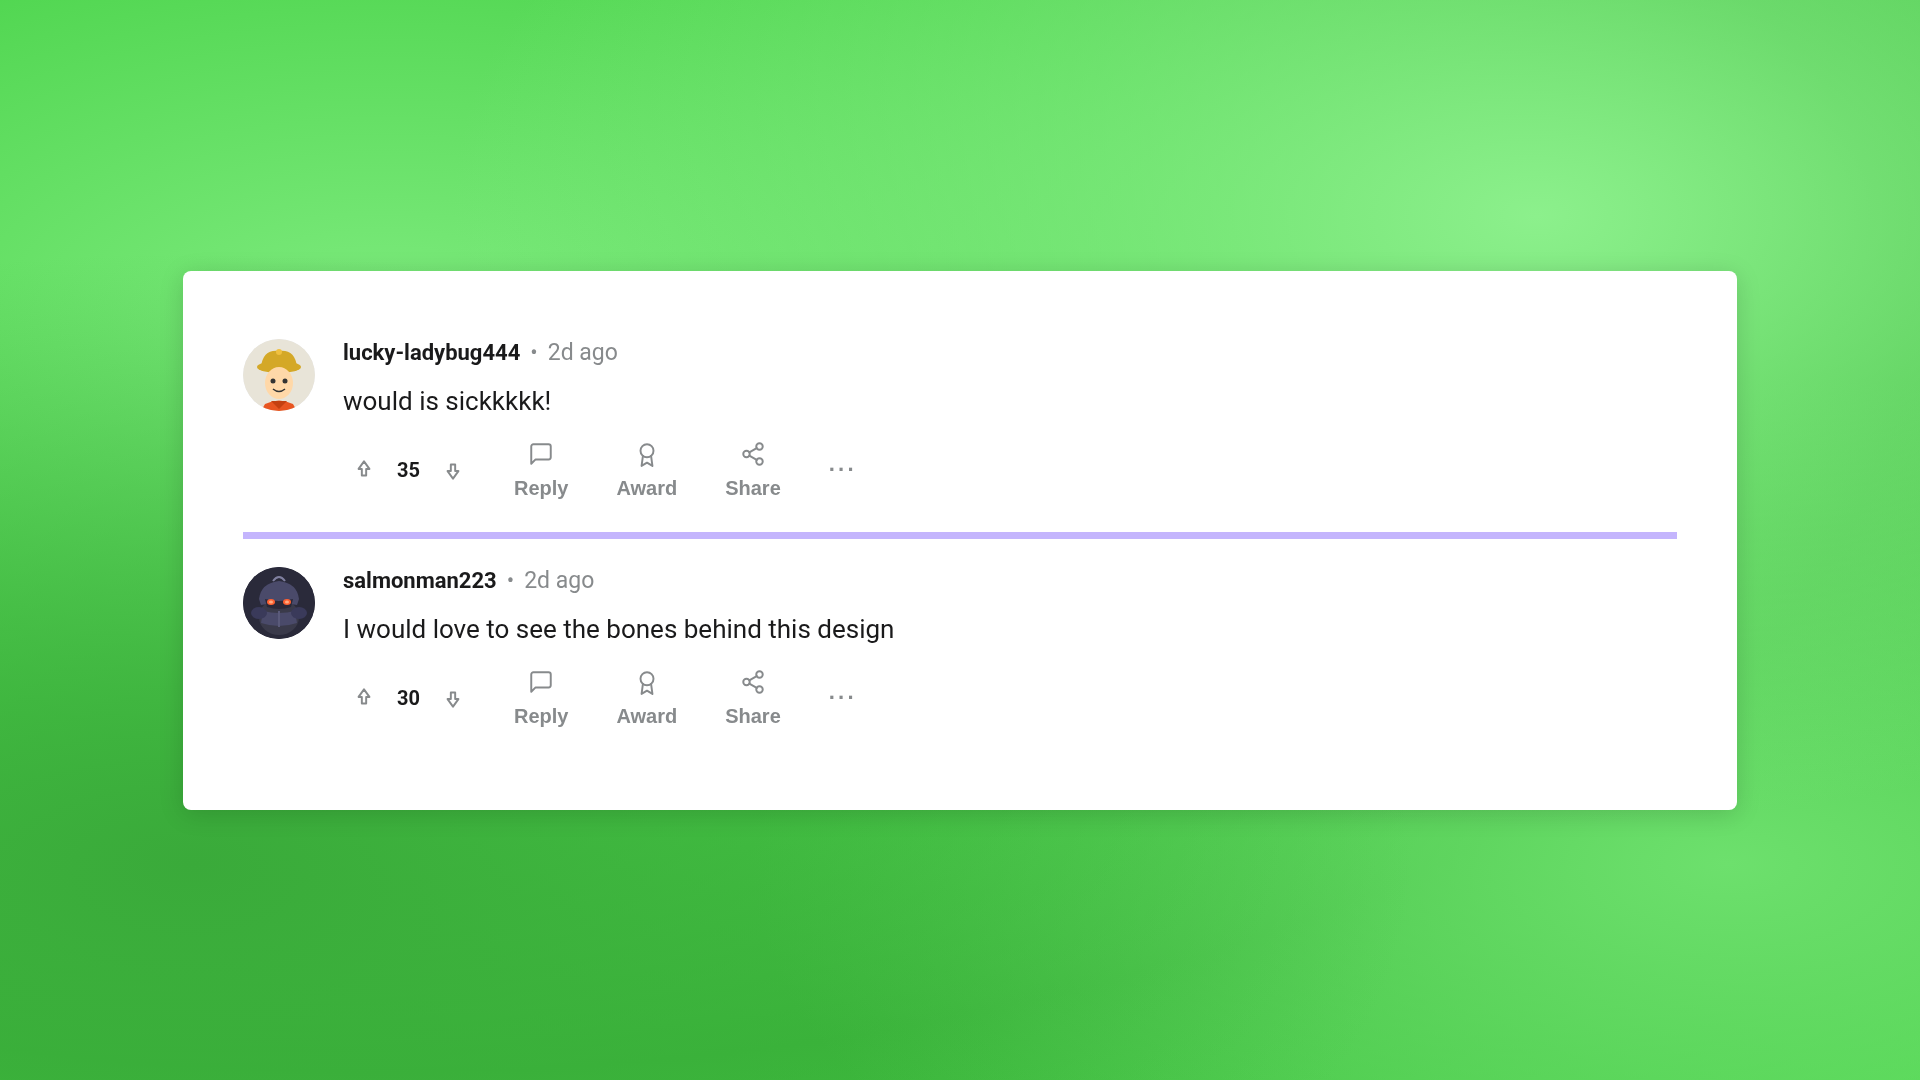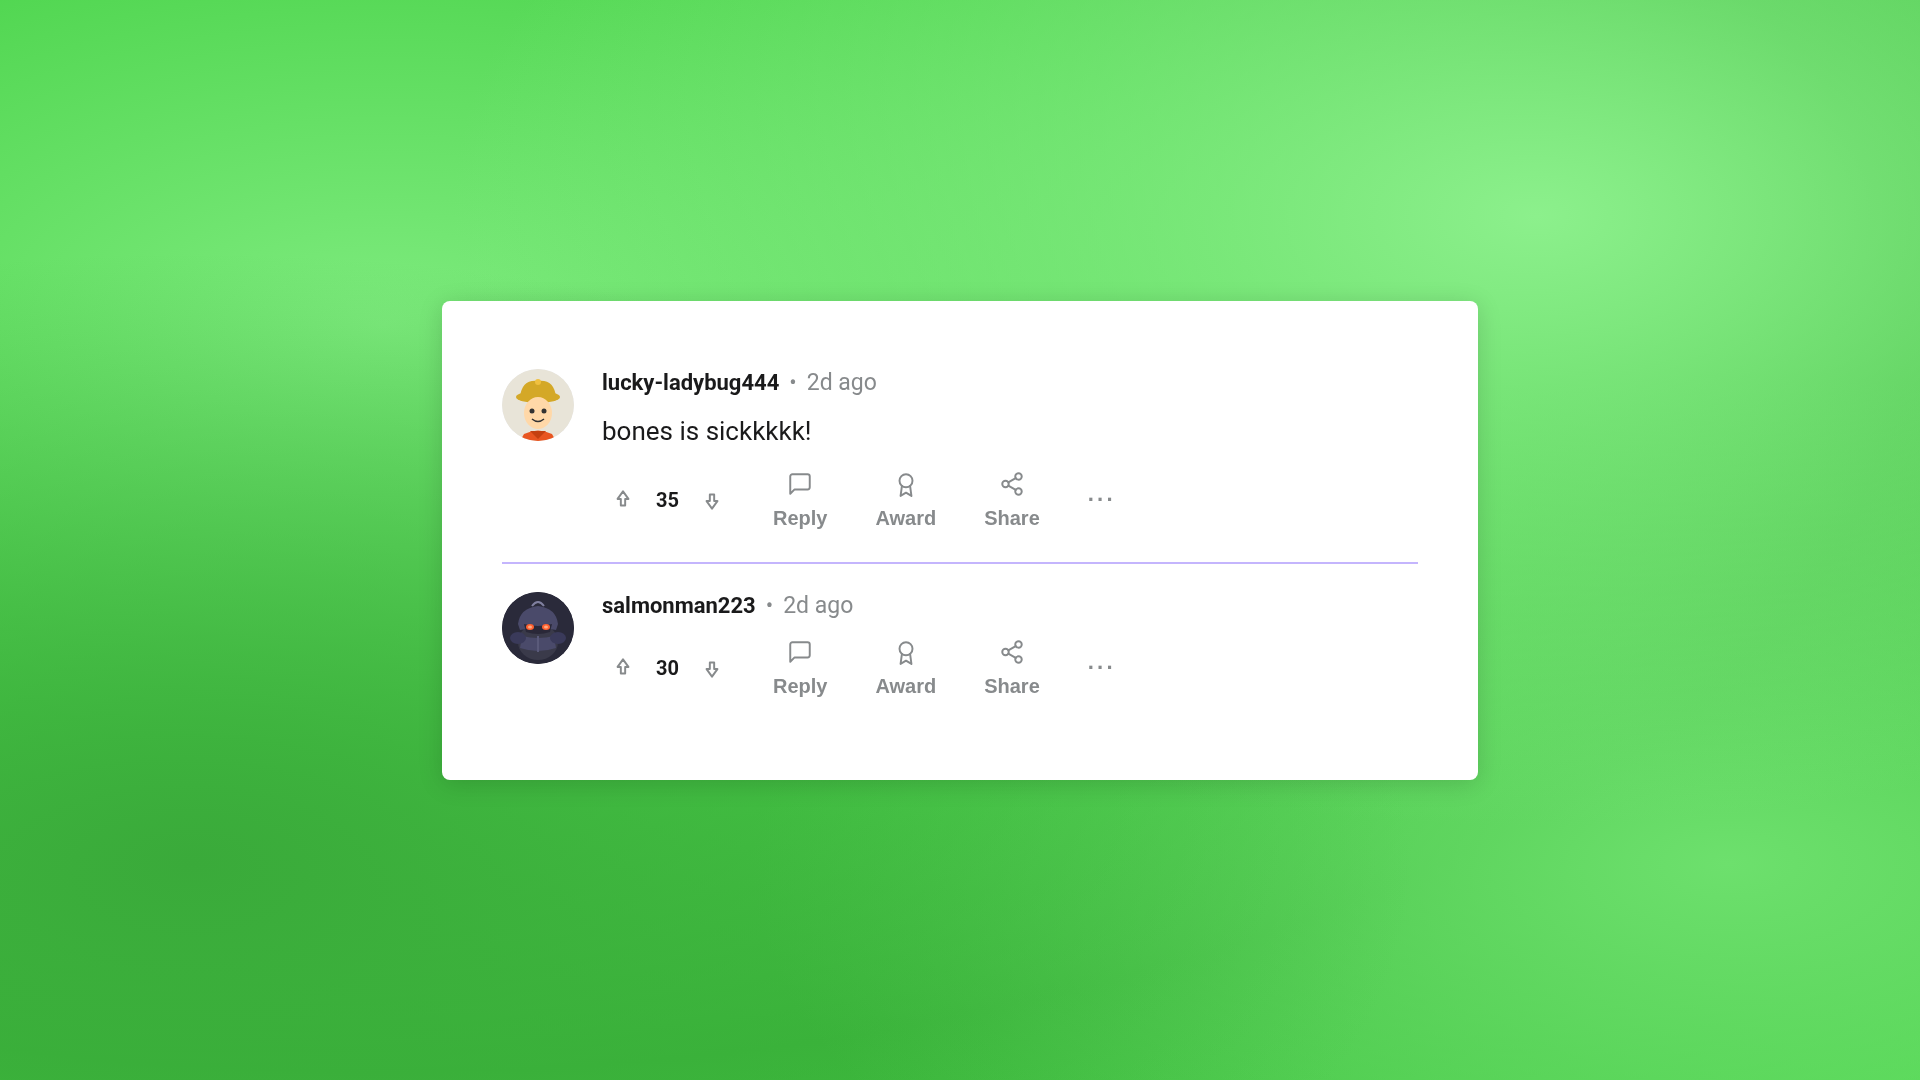--- a/index.html
+++ b/index.html
@@ -31,34 +31,34 @@
         radial-gradient(ellipse at 80% 20%, #8cf08c 0%, transparent 50%),
         radial-gradient(ellipse at 10% 80%, #3aaa3a 0%, transparent 50%),
         radial-gradient(ellipse at 90% 80%, #6de06d 0%, transparent 40%);
     }
 
     .card {
       position: relative;
       z-index: 1;
       background: #ffffff;
       border-radius: 8px;
-      width: 1036px;
+      width: 1554px;
       padding: 40px 60px 50px 60px;
       box-shadow: 0 4px 24px rgba(0,0,0,0.15);
     }
 
     .comment {
       display: flex;
       flex-direction: row;
       gap: 28px;
       padding: 28px 0;
     }
 
     .comment + .comment {
-      border-top: 2px solid #c4b5fd;
+      border-top: 7px solid #c4b5fd;
     }
 
     .avatar {
       width: 72px;
       height: 72px;
       border-radius: 50%;
       overflow: hidden;
       flex-shrink: 0;
       background: #ddd;
       display: flex;
@@ -204,21 +204,21 @@
       </svg>
     </div>
 
     <div class="comment-body">
       <div class="comment-header">
         <span class="username">lucky-ladybug444</span>
         <span class="separator">•</span>
         <span class="timestamp">2d ago</span>
       </div>
 
-      <div class="comment-text">bones is sickkkkk!</div>
+      <div class="comment-text">would is sickkkkk!</div>
 
       <div class="action-bar">
         <div class="vote-group">
           <button class="action-btn">
             <svg class="icon-svg" viewBox="0 0 24 24">
               <path d="M17 11l-5-7-5 7h3v6h4v-6h3z" stroke="#878a8c" stroke-width="1.8" fill="none" stroke-linejoin="round"></path>
             </svg>
           </button>
           <span class="vote-count">35</span>
           <button class="action-btn">
@@ -288,20 +288,21 @@
       </svg>
     </div>
 
     <div class="comment-body">
       <div class="comment-header">
         <span class="username">salmonman223</span>
         <span class="separator">•</span>
         <span class="timestamp">2d ago</span>
       </div>
 
+      <div class="comment-text">I would love to see the bones behind this design</div>
 
       <div class="action-bar">
         <div class="vote-group">
           <button class="action-btn">
             <svg class="icon-svg" viewBox="0 0 24 24">
               <path d="M17 11l-5-7-5 7h3v6h4v-6h3z" stroke="#878a8c" stroke-width="1.8" fill="none" stroke-linejoin="round"></path>
             </svg>
           </button>
           <span class="vote-count">30</span>
           <button class="action-btn">

